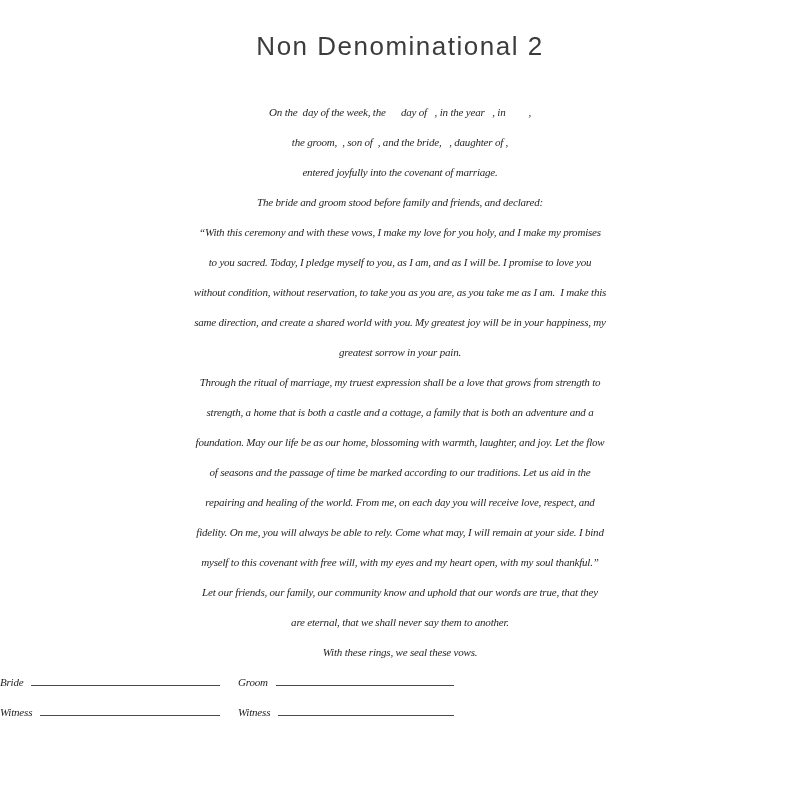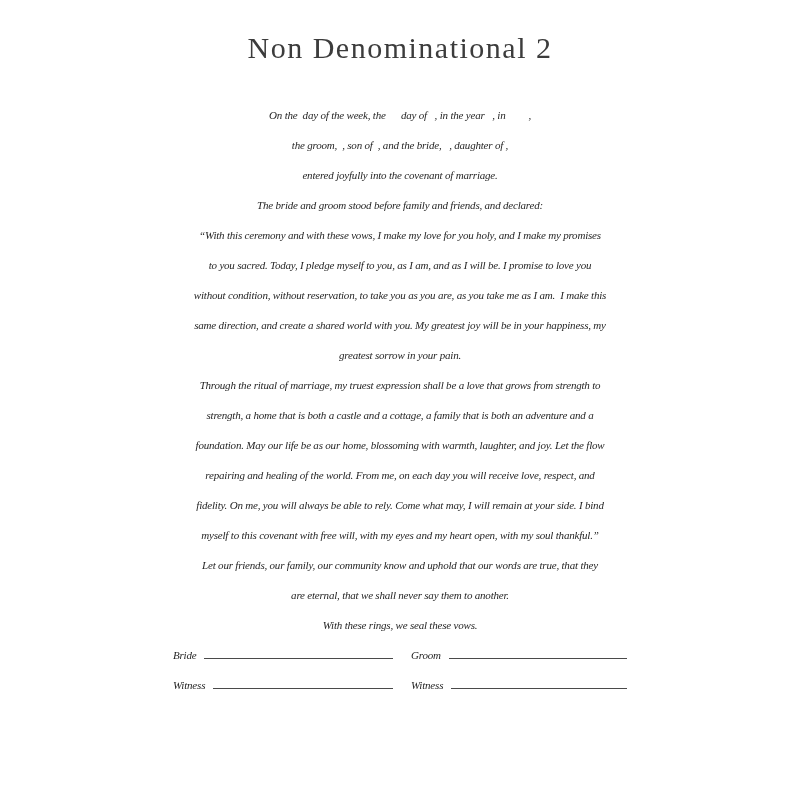--- a/index.html
+++ b/index.html
@@ -12,44 +12,43 @@
     width: 800px;
     height: 800px;
     background: #ffffff;
     overflow: hidden;
     margin: 0 auto;
   }
   .doc-title {
     margin: 0;
     padding-top: 31px;
     text-align: center;
-    font-family: Liberation Serif, serif;
+    font-family: Liberation Sans, sans-serif;
     font-weight: 300;
-    font-size: 30px;
+    font-size: 26px;
     letter-spacing: 1.5px;
     color: #3c3c3c;
   }
   .ceremony-text {
     margin-top: 35px;
     font-family: "Liberation Serif", serif;
     font-style: italic;
     font-size: 11px;
     line-height: 30px;
     letter-spacing: -0.2px;
     color: #262626;
     text-align: center;
   }
   .text-line {
     height: 30px;
     white-space: nowrap;
   }
   .sig-row {
     height: 30px;
     display: flex;
-    justify-content: center;
     align-items: baseline;
   }
   .sig-col {
     display: inline-flex;
     align-items: baseline;
   }
   .sig-col.left  { width: 220px; margin-right: 18px; }
   .sig-col.right { width: 216px; }
   .sig-col.single { width: 212px; }
   .sig-label { white-space: nowrap; }
@@ -74,20 +73,21 @@
     <div class="text-line">entered joyfully into the covenant of marriage.</div>
     <div class="text-line">The bride and groom stood before family and friends, and declared:</div>
     <div class="text-line">“With this ceremony and with these vows, I make my love for you holy, and I make my promises</div>
     <div class="text-line">to you sacred. Today, I pledge myself to you, as I am, and as I will be. I promise to love you</div>
     <div class="text-line">without condition, without reservation, to take you as you are, as you take me as I am. &nbsp;I make this</div>
     <div class="text-line">same direction, and create a shared world with you. My greatest joy will be in your happiness, my</div>
     <div class="text-line">greatest sorrow in your pain.</div>
     <div class="text-line">Through the ritual of marriage, my truest expression shall be a love that grows from strength to</div>
     <div class="text-line">strength, a home that is both a castle and a cottage, a family that is both an adventure and a</div>
     <div class="text-line">foundation. May our life be as our home, blossoming with warmth, laughter, and joy. Let the flow</div>
+    <div class="text-line">of seasons and the passage of time be marked according to our traditions. Let us aid in the</div>
     <div class="text-line">repairing and healing of the world. From me, on each day you will receive love, respect, and</div>
     <div class="text-line">fidelity. On me, you will always be able to rely. Come what may, I will remain at your side. I bind</div>
     <div class="text-line">myself to this covenant with free will, with my eyes and my heart open, with my soul thankful.”</div>
     <div class="text-line">Let our friends, our family, our community know and uphold that our words are true, that they</div>
     <div class="text-line">are eternal, that we shall never say them to another.</div>
     <div class="text-line">With these rings, we seal these vows.</div>
 
     <div class="sig-row">
       <span class="sig-col left">
         <span class="sig-label">Bride</span>

